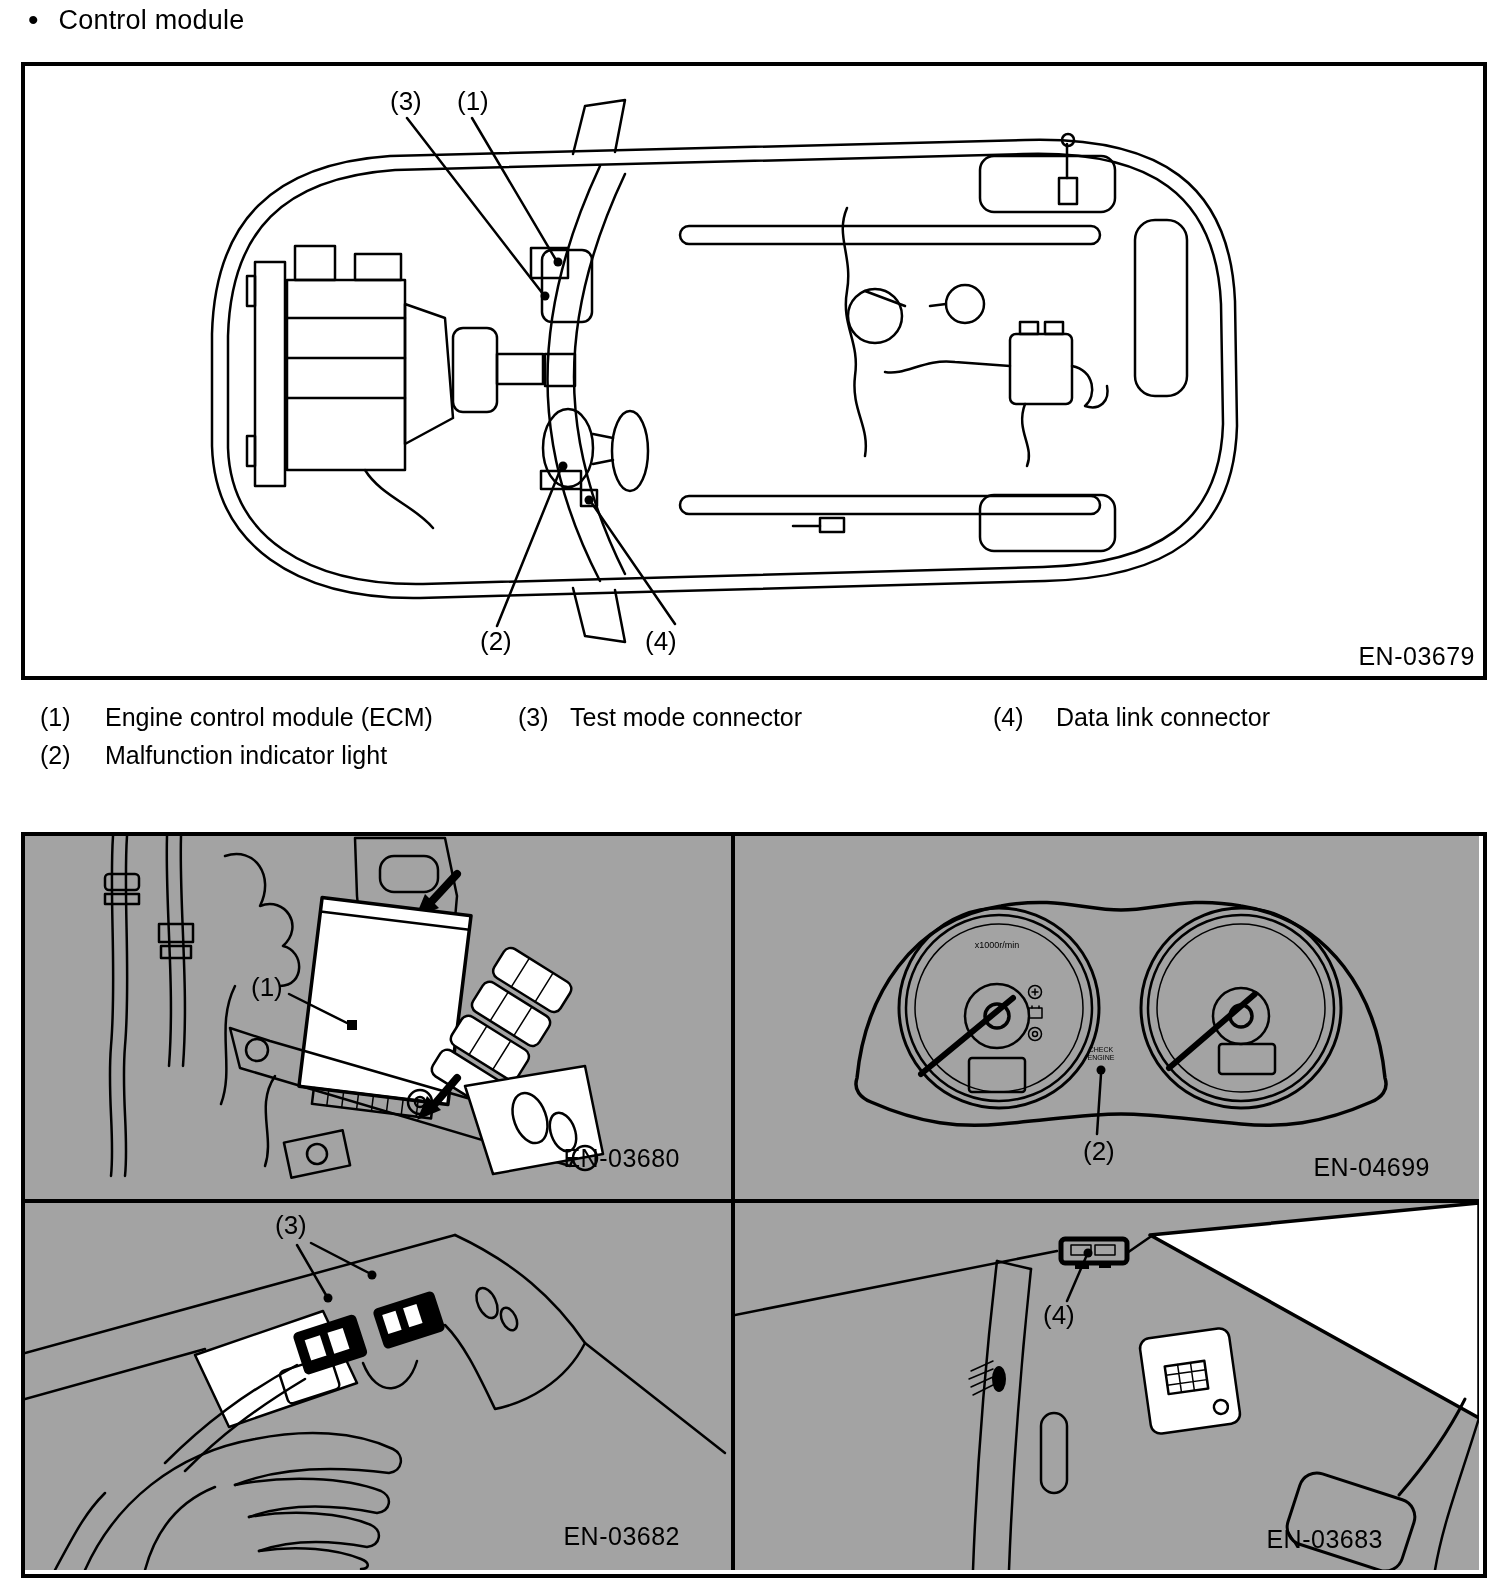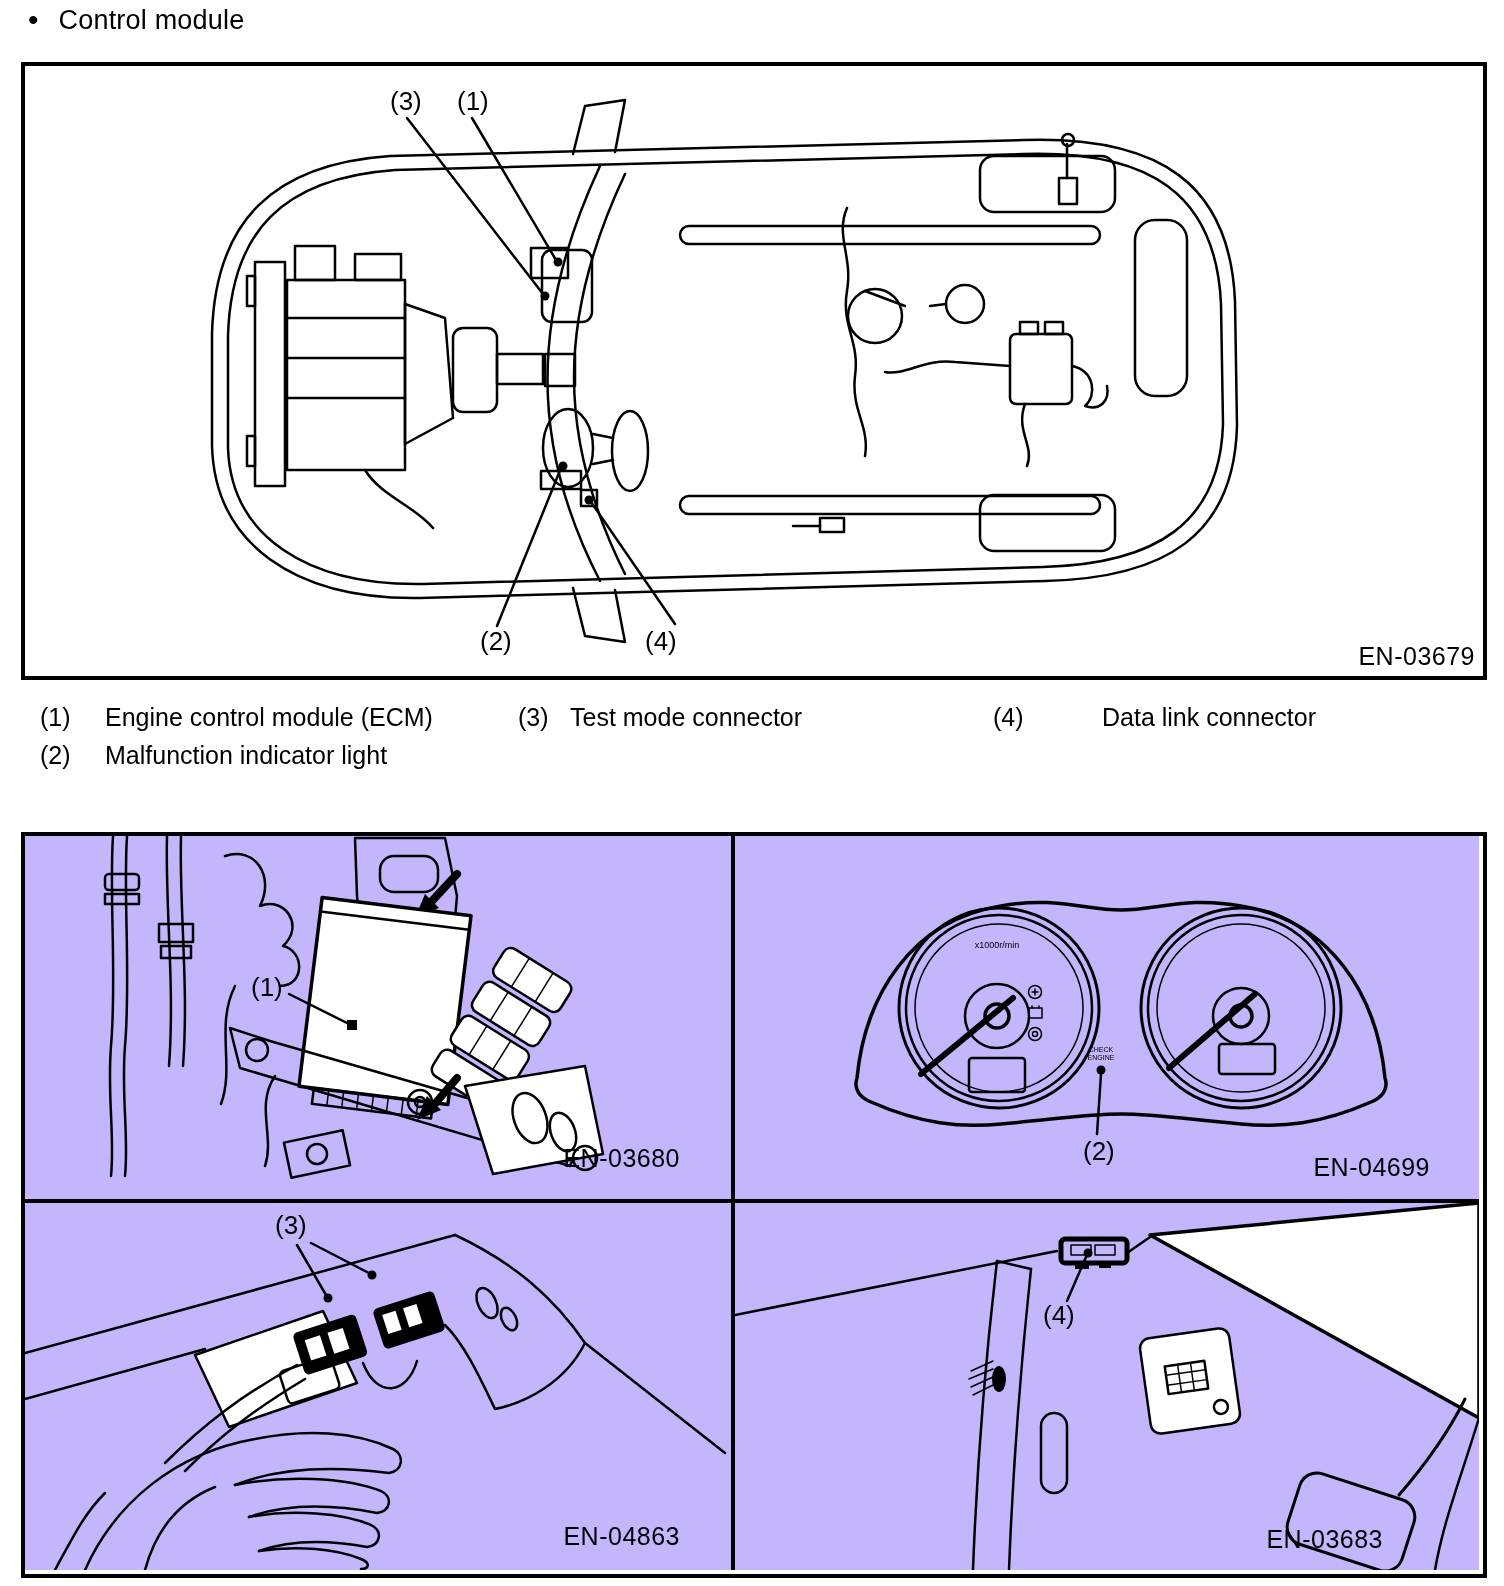--- a/index.html
+++ b/index.html
@@ -9,21 +9,21 @@
   .hdr .bullet{font-size:30px;line-height:36px;margin-right:20px;}
   .hdr .title{font-size:27px;line-height:36px;font-weight:500;letter-spacing:.2px;}
   .frame{position:absolute;border:4px solid #000;background:#fff;}
   #mainfig{left:21px;top:62px;width:1458px;height:610px;}
   .figid{position:absolute;font-size:25px;letter-spacing:.5px;}
   #mainfig .figid{right:8px;bottom:5px;}
   .legend-num{position:absolute;font-size:25px;}
   .legend-label{position:absolute;font-size:25px;text-align:center;}
   #grid{left:21px;top:832px;width:1458px;height:738px;display:grid;
         grid-template-columns:710px 744px;grid-template-rows:367px 367px;}
-  .cell{position:relative;background:#c4b5fd;}
+  .cell{position:relative;background:#a3a3a3;}
   .cell.br{border-right:4px solid #000;}
   .cell.bb{border-bottom:4px solid #000;}
   .cell .figid{right:51px;bottom:26px;}
   .cell.c2 .figid{right:49px;bottom:17px;}
   .cell.c3 .figid{right:51px;bottom:19px;}
   .cell.c4 .figid{right:96px;bottom:16px;}
   svg{display:block;}
   svg .s{fill:none;stroke:#000;stroke-width:2.5;stroke-linecap:round;stroke-linejoin:round;}
   svg .sw{fill:#fff;stroke:#000;stroke-width:2.5;stroke-linejoin:round;}
   svg .sw3{fill:#fff;stroke:#000;stroke-width:3.5;stroke-linejoin:round;}
@@ -130,21 +130,21 @@
     </svg>
     <div class="figid">EN-03679</div>
   </div>
 
   <div>
     <span class="legend-num" style="left:40px;top:703px;">(1)</span>
     <span class="legend-label" style="left:105px;top:703px;">Engine control module (ECM)</span>
     <span class="legend-num" style="left:518px;top:703px;">(3)</span>
     <span class="legend-label" style="left:570px;top:703px;">Test mode connector</span>
     <span class="legend-num" style="left:993px;top:703px;">(4)</span>
-    <span class="legend-label" style="left:1056px;top:703px;margin-left:46px;">Data link connector</span>
+    <span class="legend-label" style="left:1056px;top:703px;">Data link connector</span>
     <span class="legend-num" style="left:40px;top:741px;">(2)</span>
     <span class="legend-label" style="left:105px;top:741px;">Malfunction indicator light</span>
   </div>
 
   <div class="frame" id="grid">
 
     <div class="cell c1 br bb">
       <svg width="710" height="367" viewBox="0 0 710 367">
         <g class="s">
           <path d="M 88,0 C 84,60 92,140 86,210 C 82,260 90,300 86,340"></path>
@@ -294,21 +294,21 @@
           <path d="M 30,367 C 50,330 60,310 80,290"></path>
         </g>
         <g>
           <path class="s" d="M 272,42 L 301,92"></path>
           <path class="s" d="M 286,40 L 344,70"></path>
           <circle class="fb" cx="303" cy="95" r="4.5"></circle>
           <circle class="fb" cx="347" cy="72" r="4.5"></circle>
           <text class="cap" x="250" y="31">(3)</text>
         </g>
       </svg>
-      <div class="figid">EN-04863</div>
+      <div class="figid">EN-03682</div>
     </div>
 
     <div class="cell c4">
       <svg width="744" height="367" viewBox="0 0 744 367">
         <g class="s">
           <path d="M 0,112 L 322,48"></path>
           <path d="M 392,50 L 418,32"></path>
           <polygon class="sw3" points="415,32 744,0 744,215"></polygon>
           <path d="M 744,215 C 724,280 708,320 700,367"></path>
         </g>

